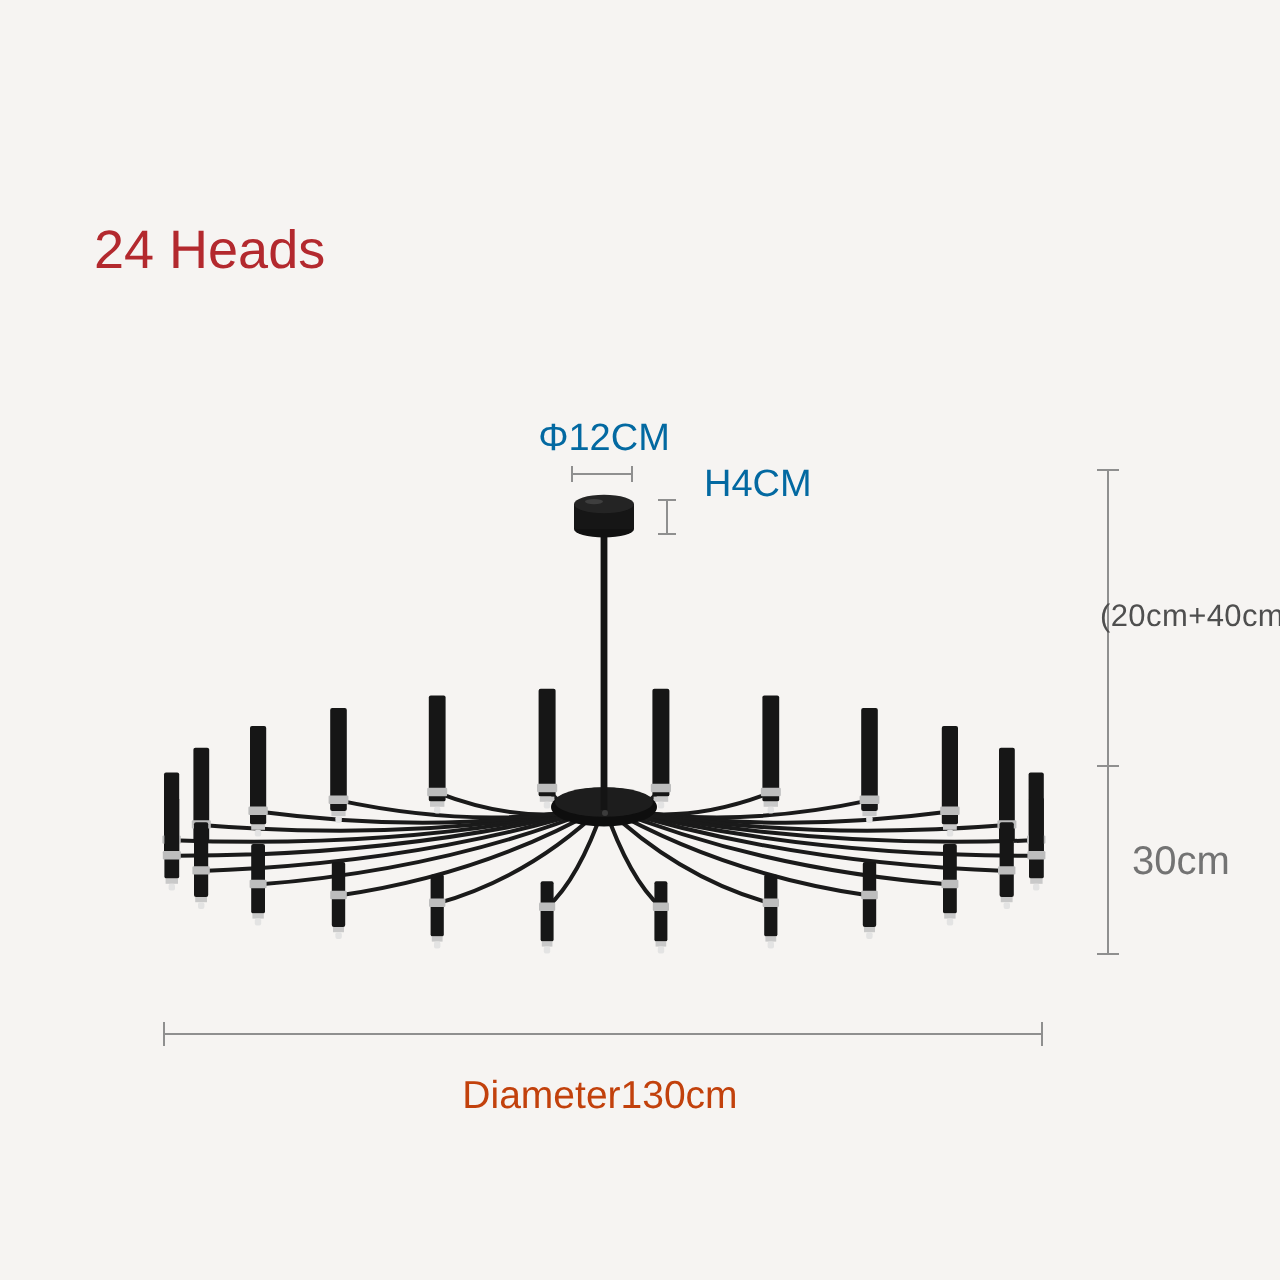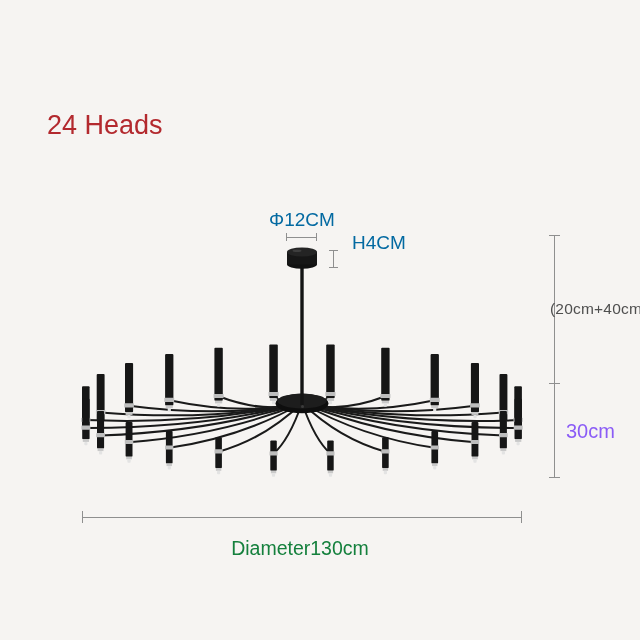--- a/index.html
+++ b/index.html
@@ -19,22 +19,22 @@
   svg.diagram{position:absolute;left:0;top:0;}
   .dim-label{
     position:absolute;
     color:#0369a1;
     font-size:19px;
     white-space:pre;
   }
   .lbl-phi{left:245px;top:209px;width:114px;text-align:center;}
   .lbl-h4{left:352px;top:232px;}
   .lbl-cord{left:550px;top:300px;font-size:15.5px;color:#4f4f4f;letter-spacing:.2px;}
-  .lbl-30{left:566px;top:420px;font-size:20px;color:#8b5cf6;text-align:center;}
-  .lbl-dia{left:148px;top:537px;width:304px;text-align:center;font-size:19.5px;color:#15803d;}
+  .lbl-30{left:566px;top:420px;font-size:20px;color:#737373;text-align:center;}
+  .lbl-dia{left:148px;top:537px;width:304px;text-align:center;font-size:19.5px;color:#c2410c;}
 </style>
 </head>
 <body>
 
 <div class="stage" style="background: rgb(246, 244, 242);">
 
   <div class="header">
     <div>24 Heads</div>
   </div>
 

